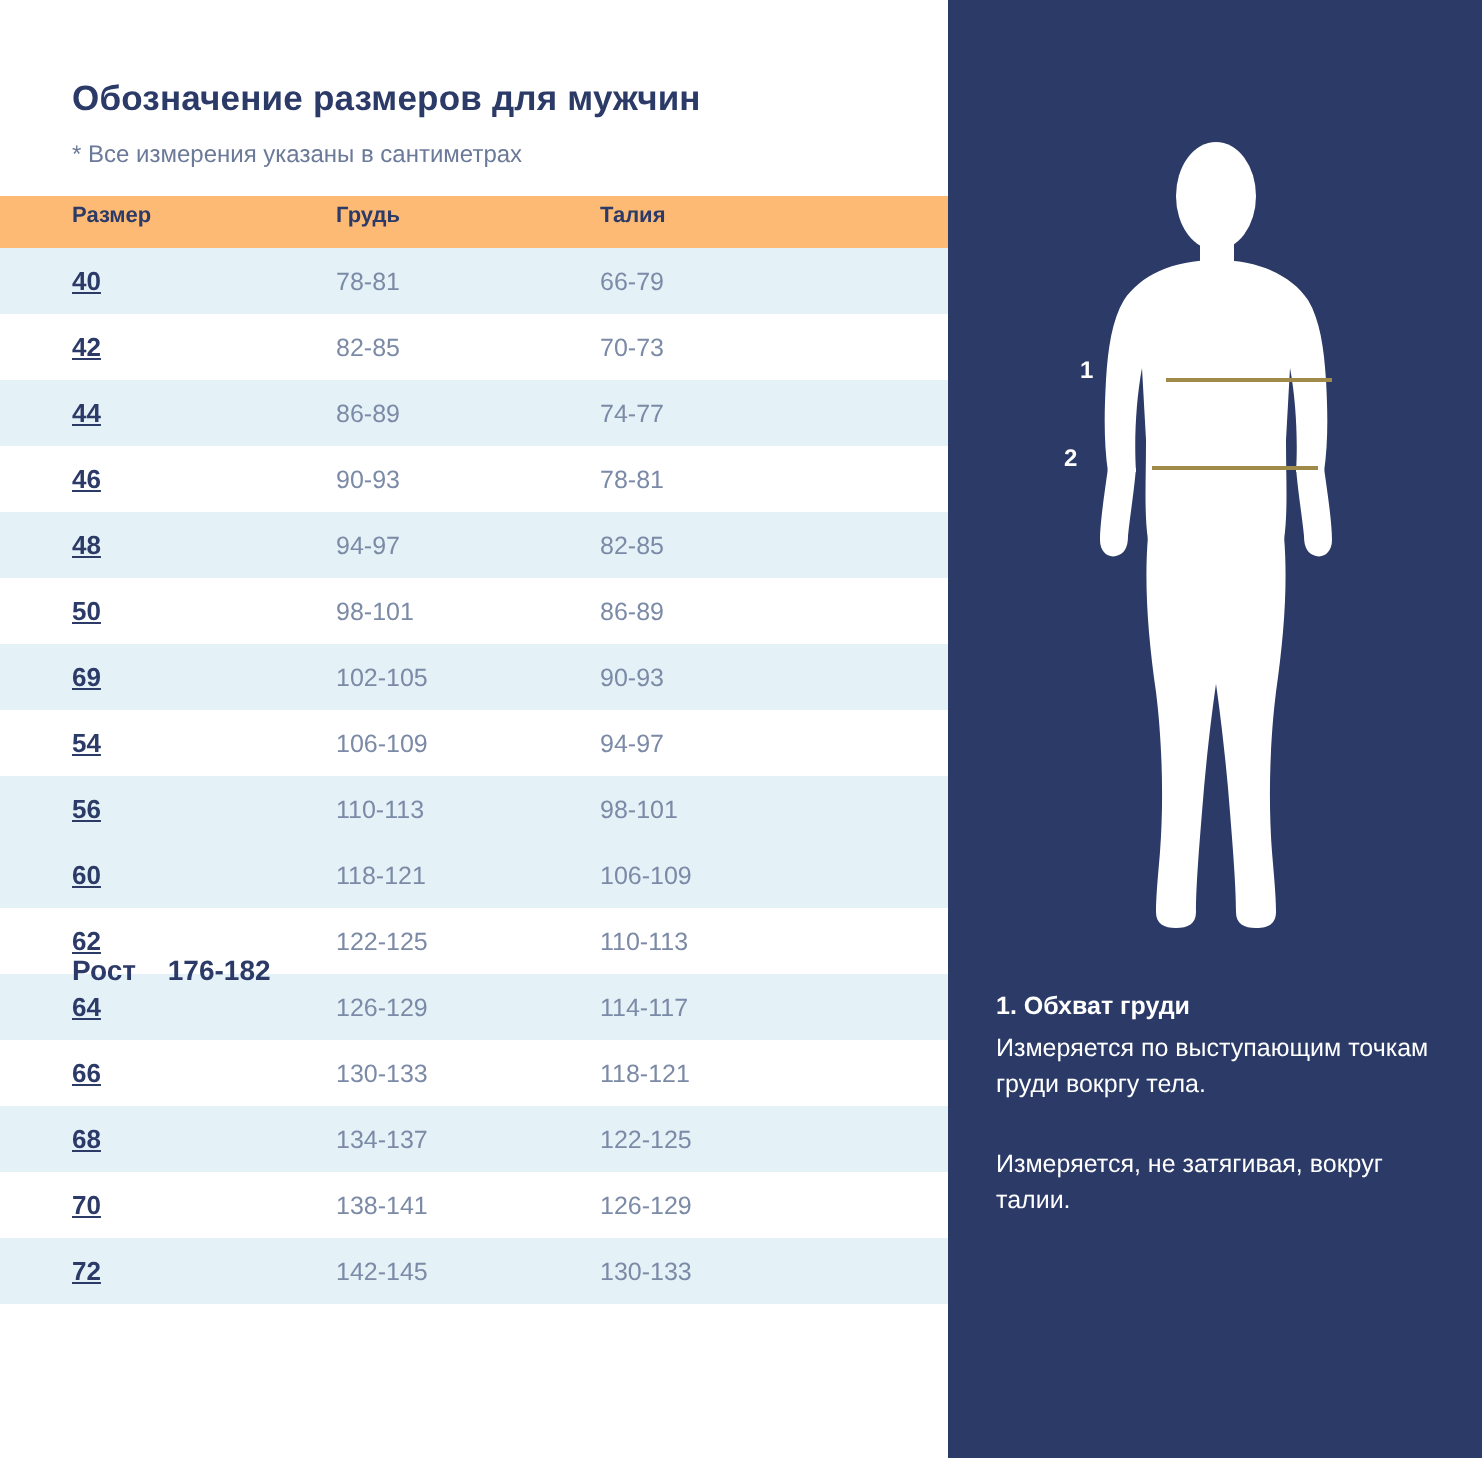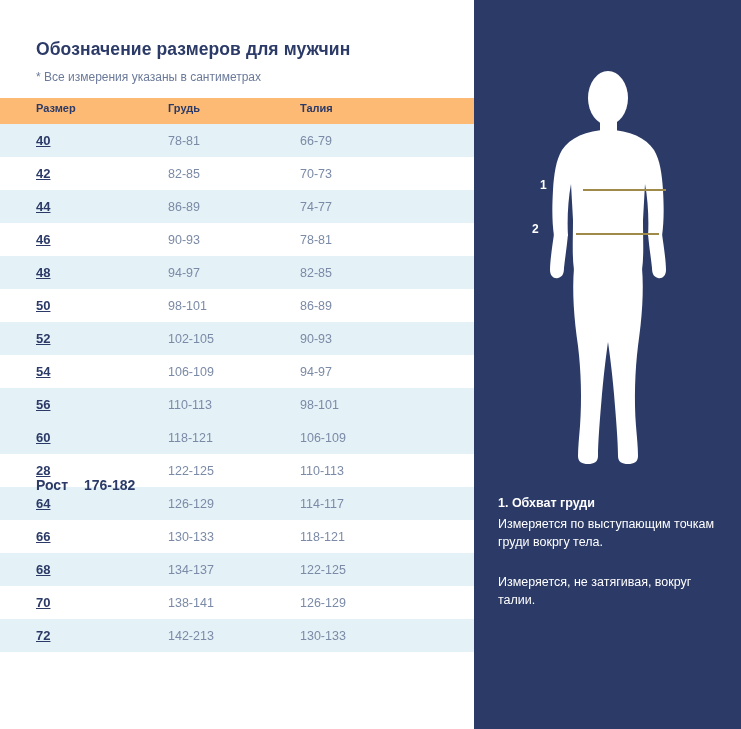--- a/index.html
+++ b/index.html
@@ -188,21 +188,21 @@
             <td>82-85</td>
           </tr>
           <tr>
             <td></td>
             <td class="size">50</td>
             <td>98-101</td>
             <td>86-89</td>
           </tr>
           <tr class="alt">
             <td></td>
-            <td class="size">52</td>
+            <td class="size">69</td>
             <td>102-105</td>
             <td>90-93</td>
           </tr>
           <tr>
             <td></td>
             <td class="size">54</td>
             <td>106-109</td>
             <td>94-97</td>
           </tr>
           <tr class="alt">
@@ -212,21 +212,21 @@
             <td>98-101</td>
           </tr>
           <tr class="alt">
             <td></td>
             <td class="size">60</td>
             <td>118-121</td>
             <td>106-109</td>
           </tr>
           <tr>
             <td></td>
-            <td class="size">28</td>
+            <td class="size">62</td>
             <td>122-125</td>
             <td>110-113</td>
           </tr>
           <tr class="alt">
             <td></td>
             <td class="size">64</td>
             <td>126-129</td>
             <td>114-117</td>
           </tr>
           <tr>
@@ -243,21 +243,21 @@
           </tr>
           <tr>
             <td></td>
             <td class="size">70</td>
             <td>138-141</td>
             <td>126-129</td>
           </tr>
           <tr class="alt">
             <td></td>
             <td class="size">72</td>
-            <td>142-213</td>
+            <td>142-145</td>
             <td>130-133</td>
           </tr>
         </tbody>
     </table>
 
     <div class="height-row">
       <span>Рост</span>
       <span class="val">176-182</span>
     </div>
   </div>

